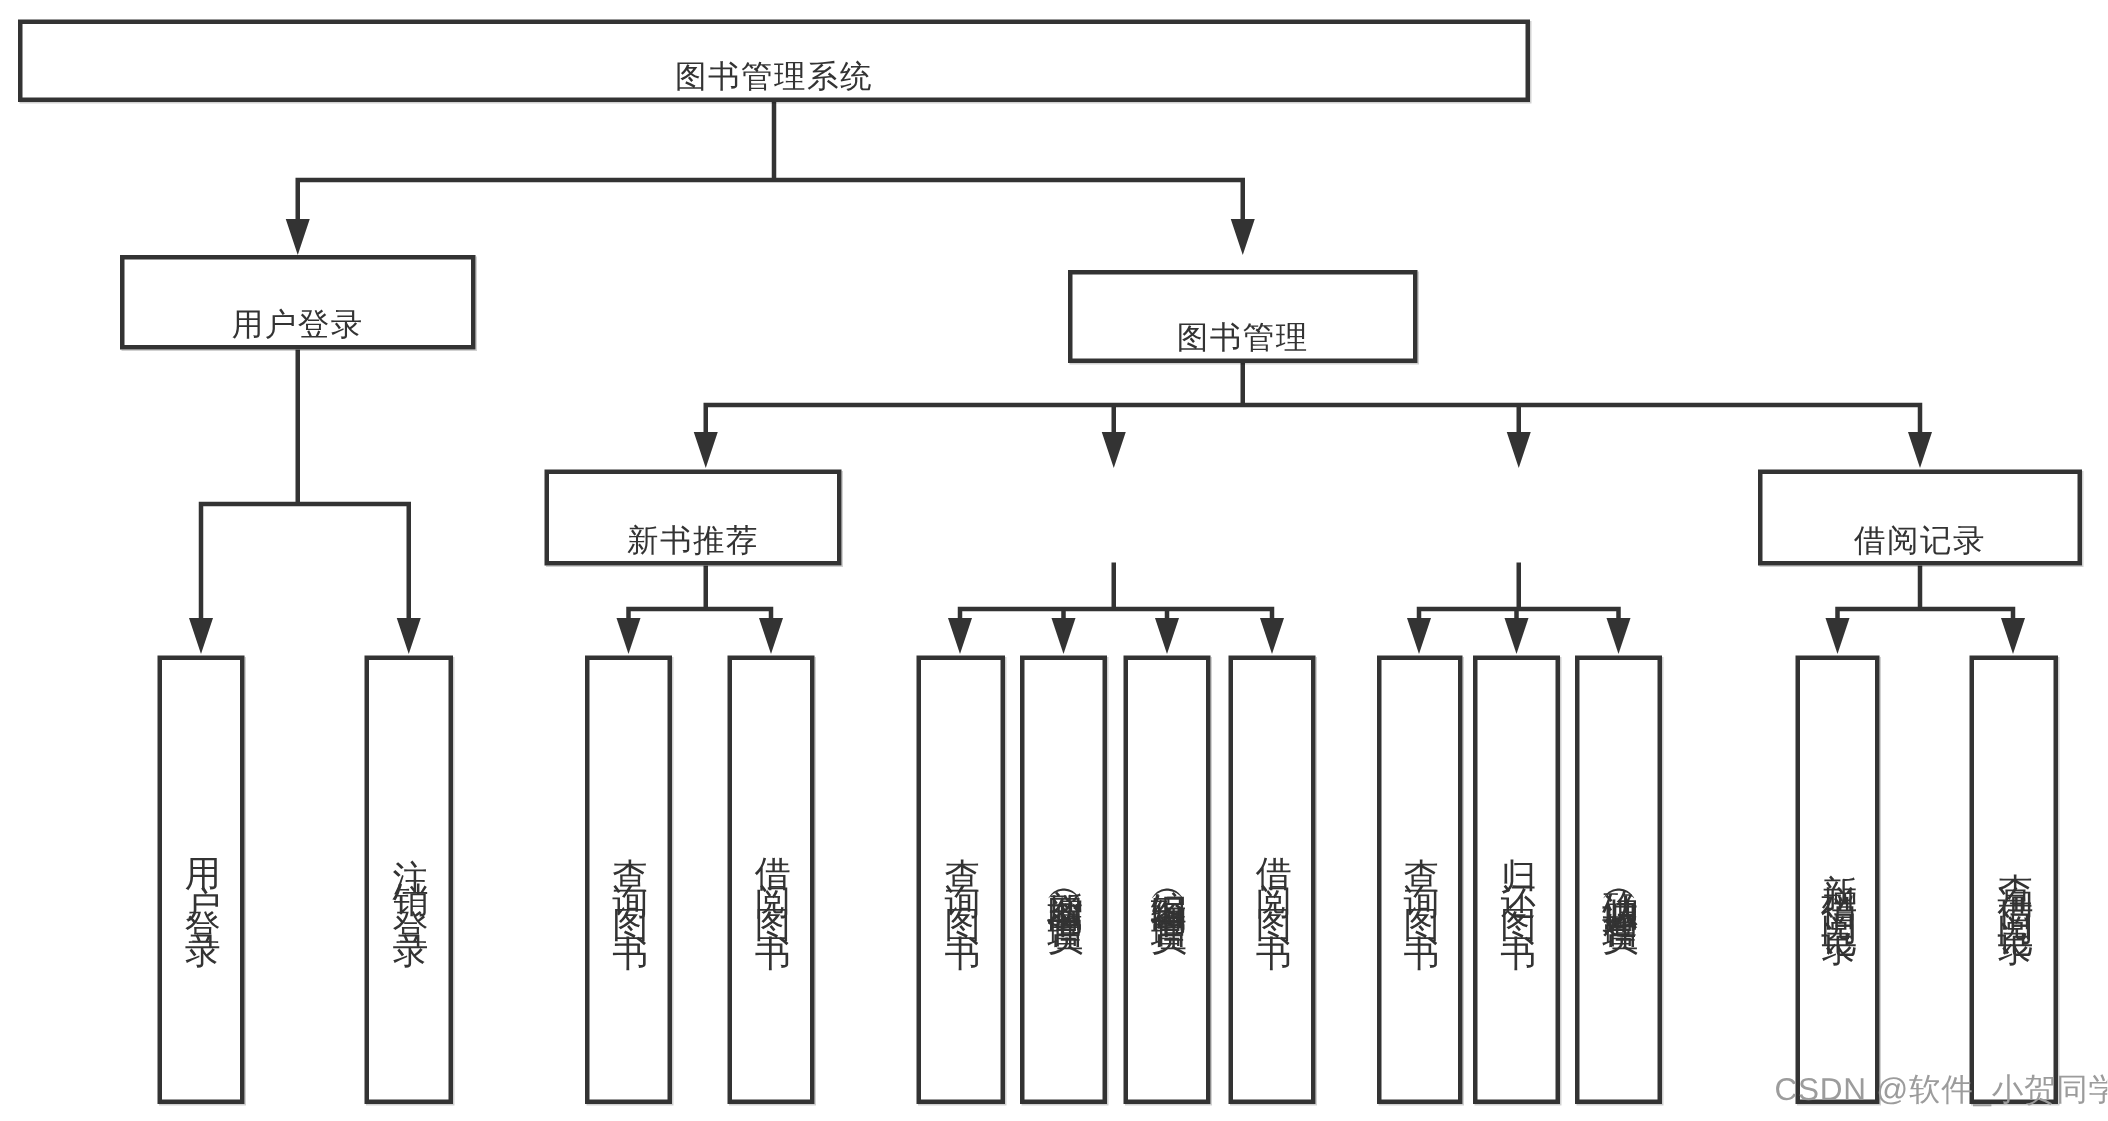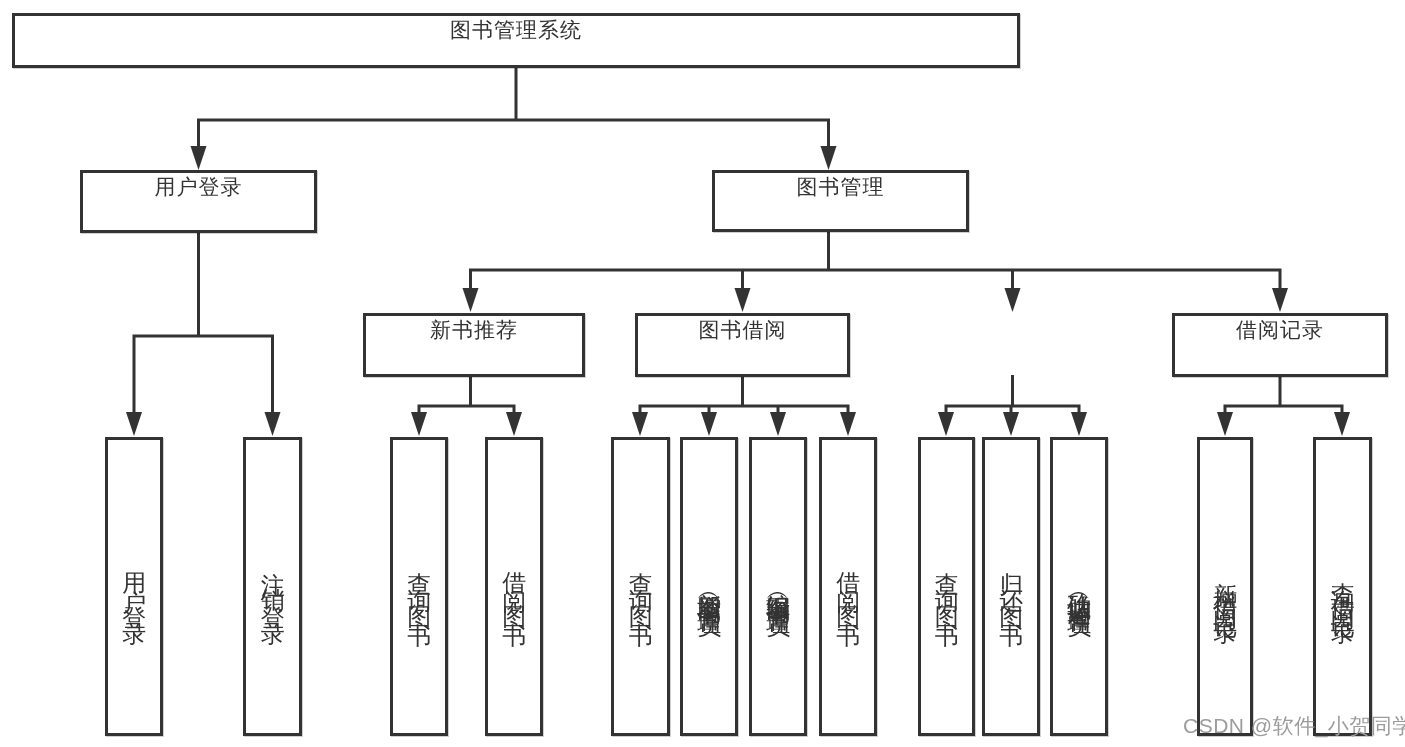--- a/index.html
+++ b/index.html
@@ -20,21 +20,21 @@
   .cline { stroke: var(--line, #333333); stroke-width: 3; fill: none; stroke-linecap: butt; }
   .carrow { fill: var(--line, #333333); }
   .hbox, .vbox {
     position: absolute;
     box-sizing: border-box;
     border: 3px solid var(--box-border, #333333);
     background: #ffffff;
     z-index: 1;
     box-shadow: 1px 1px 0 rgba(0,0,0,0.18);
   }
-  .hbox { display: flex; align-items: flex-start; justify-content: center; }
+  .hbox { display: flex; align-items: flex-end; justify-content: center; }
   .hbox span {
     font-size: 21px;
     color: var(--text, #333333);
     letter-spacing: 1px;
     white-space: nowrap;
   }
   .vbox span {
     position: absolute;
     left: 50%; top: 50%;
     transform: translate(-50%, -50%);
@@ -98,29 +98,26 @@
     <polygon class="carrow" points="1334,412 1350,412 1342,436"></polygon>
   </svg>
 
   <div class="hbox" style="left:12px;top:13px;width:1008px;height:55px">
     <span>图书管理系统</span>
   </div>
 
   <div class="hbox" style="left:80px;top:170px;width:237px;height:63px">
     <span>用户登录</span>
   </div>
-  <div class="hbox" style="left:712px;top:170px;width:257px;height:62px">
+  <div class="hbox" style="left:712px;top:180px;width:233px;height:62px">
     <span>图书管理</span>
   </div>
 
-  <div class="hbox" style="left:363px;top:313px;width:222px;height:64px">
+  <div class="hbox" style="left:363px;top:313px;width:198px;height:64px">
     <span>新书推荐</span>
-  </div>
-  <div class="hbox" style="left:635px;top:313px;width:215px;height:64px">
-    <span>图书借阅</span>
   </div>
   <div class="hbox" style="left:1172px;top:313px;width:216px;height:64px">
     <span>借阅记录</span>
   </div>
 
   <div class="vbox" style="left:105px;top:437px;width:58px;height:299px">
     <span style="letter-spacing: 17px;">用户登录</span>
   </div>
   <div class="vbox" style="left:243px;top:437px;width:59px;height:299px">
     <span style="letter-spacing: 17px;">注销登录</span>

